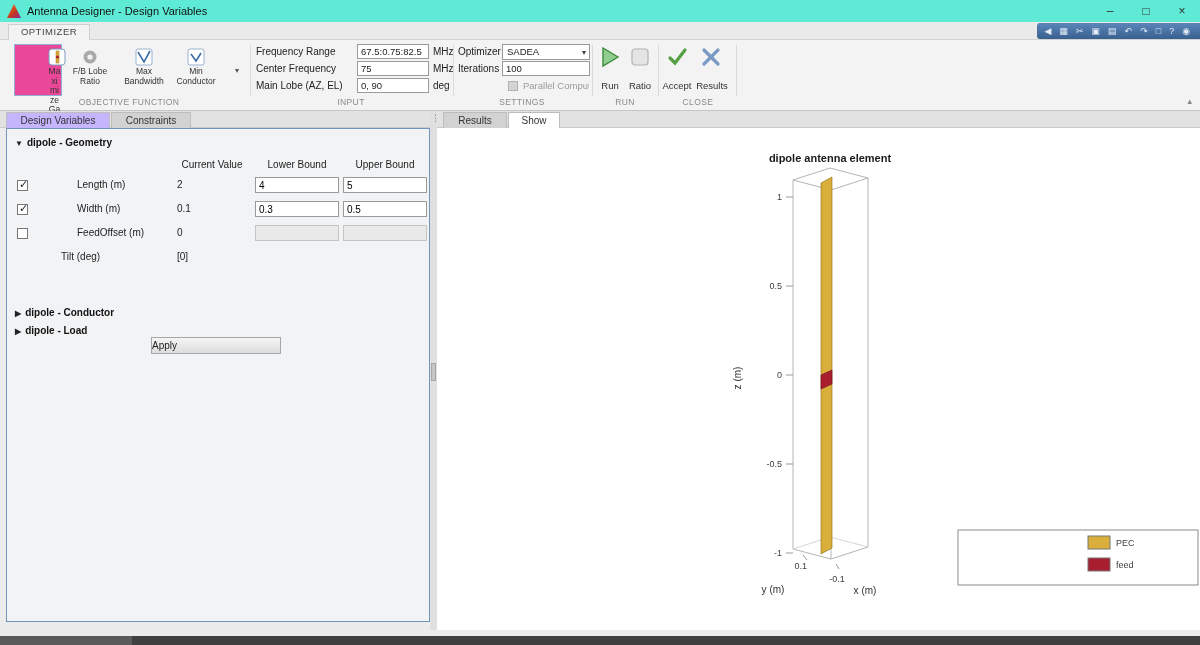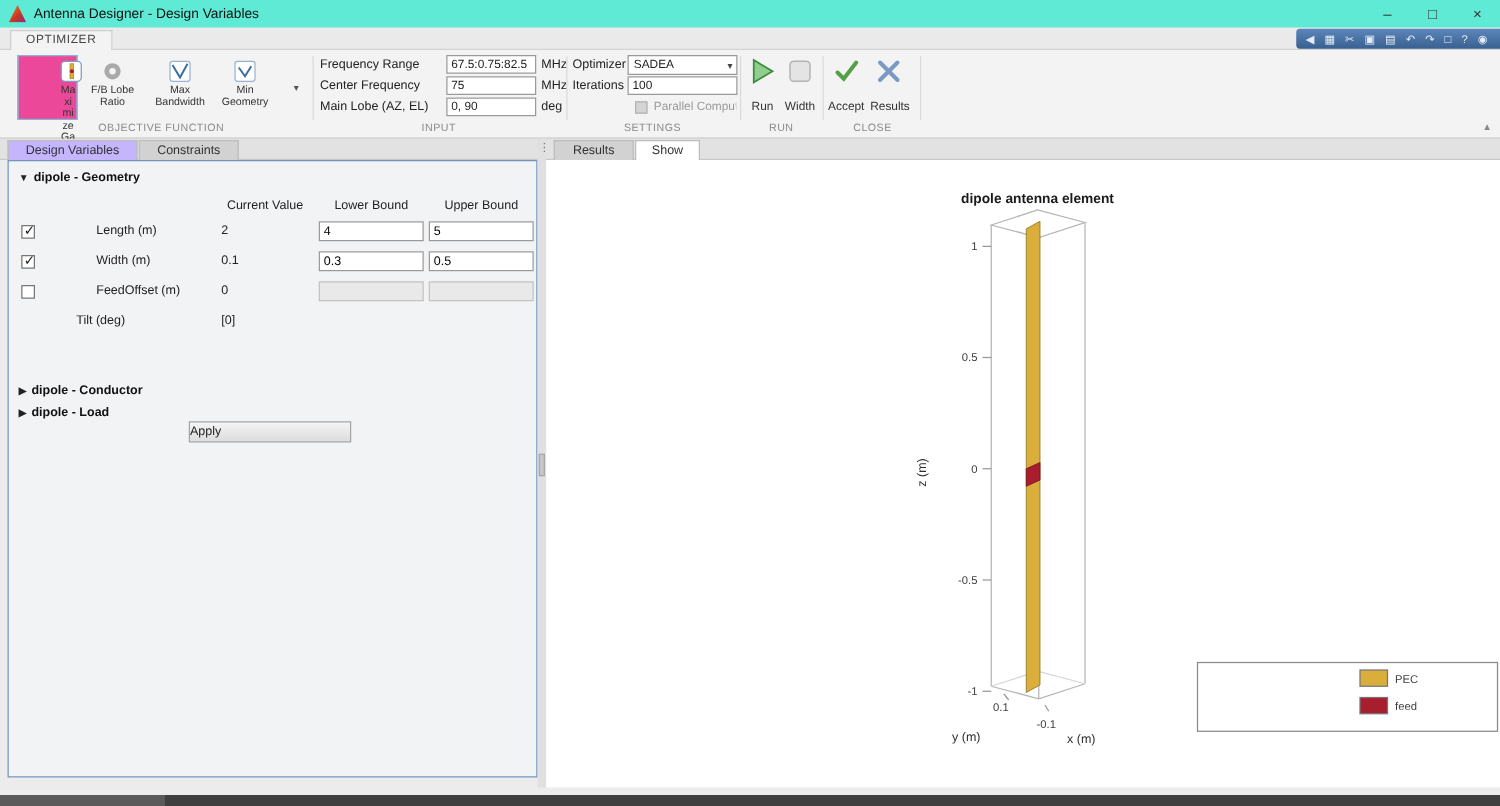--- a/index.html
+++ b/index.html
@@ -133,21 +133,21 @@
       <rect x="1" y="1" width="16" height="16" rx="2" fill="#fff" stroke="#9ab2cf"></rect>
       <polyline points="3,4 9,14 15,3" fill="none" stroke="#3a6ea5" stroke-width="1.6"></polyline>
     </svg>
     <span class="obj-label">Max Bandwidth</span>
   </div>
   <div class="obj-btn" style="left:172px">
     <svg class="obj-icon" viewBox="0 0 18 18">
       <rect x="1" y="1" width="16" height="16" rx="2" fill="#fff" stroke="#9ab2cf"></rect>
       <polyline points="4,6 9,13 14,5" fill="none" stroke="#3a6ea5" stroke-width="1.6"></polyline>
     </svg>
-    <span class="obj-label">Min Geometry</span>
+    <span class="obj-label">Min Conductor</span>
   </div>
   <span class="more-arrow">▾</span>
   <span class="section-label" style="left:29px;width:200px">OBJECTIVE FUNCTION</span>
   <div class="vsep" style="left:250px"></div>
 
   <span class="rlabel" style="left:256px;top:6px">Frequency Range</span>
   <input class="rfield" style="left: 357px; top: 4px;" value="67.5:0.75:82.5">
   <span class="runit" style="left:433px;top:6px">MHz</span>
 
   <span class="rlabel" style="left:256px;top:23px">Center Frequency</span>
@@ -173,21 +173,21 @@
   <span class="section-label" style="left:452px;width:140px">SETTINGS</span>
   <div class="vsep" style="left:592px"></div>
 
   <svg class="big-icon" style="left:599px" viewBox="0 0 22 22">
     <polygon points="4,2 19,11 4,20" fill="#8fce8f" stroke="#3c8c3c" stroke-width="1.4"></polygon>
   </svg>
   <span class="icon-label" style="left:596px;width:28px">Run</span>
   <svg class="big-icon" style="left:629px" viewBox="0 0 22 22">
     <rect x="3" y="3" width="16" height="16" rx="3" fill="#e4e4e4" stroke="#b4b4b4" stroke-width="1.2"></rect>
   </svg>
-  <span class="icon-label" style="left:626px;width:28px">Width</span>
+  <span class="icon-label" style="left:626px;width:28px">Ratio</span>
   <span class="section-label" style="left:593px;width:64px">RUN</span>
   <div class="vsep" style="left:658px"></div>
 
   <svg class="big-icon" style="left:666px" viewBox="0 0 22 22">
     <polyline points="4,12 9,17 19,4" fill="none" stroke="#55a044" stroke-width="3.2" stroke-linecap="round"></polyline>
   </svg>
   <span class="icon-label" style="left:660px;width:34px">Accept</span>
   <svg class="big-icon" style="left:700px" viewBox="0 0 22 22">
     <line x1="4" y1="4" x2="18" y2="18" stroke="#7b99c4" stroke-width="3.2" stroke-linecap="round"></line>
     <line x1="18" y1="4" x2="4" y2="18" stroke="#7b99c4" stroke-width="3.2" stroke-linecap="round"></line>

